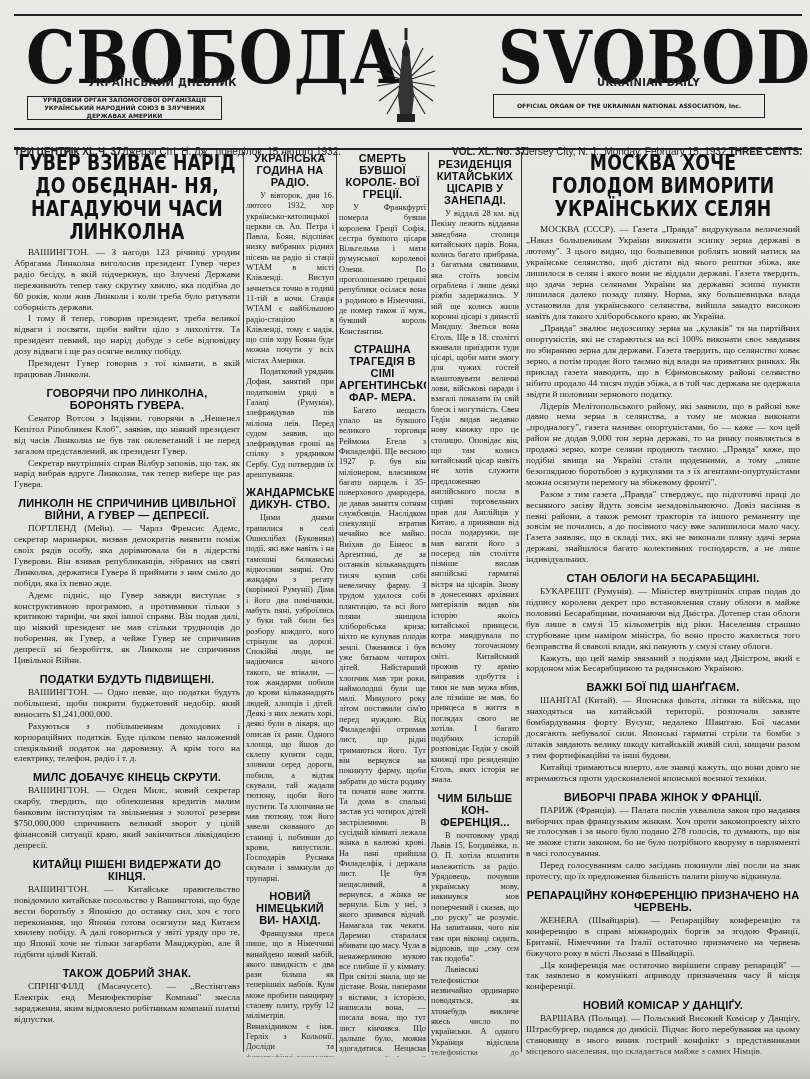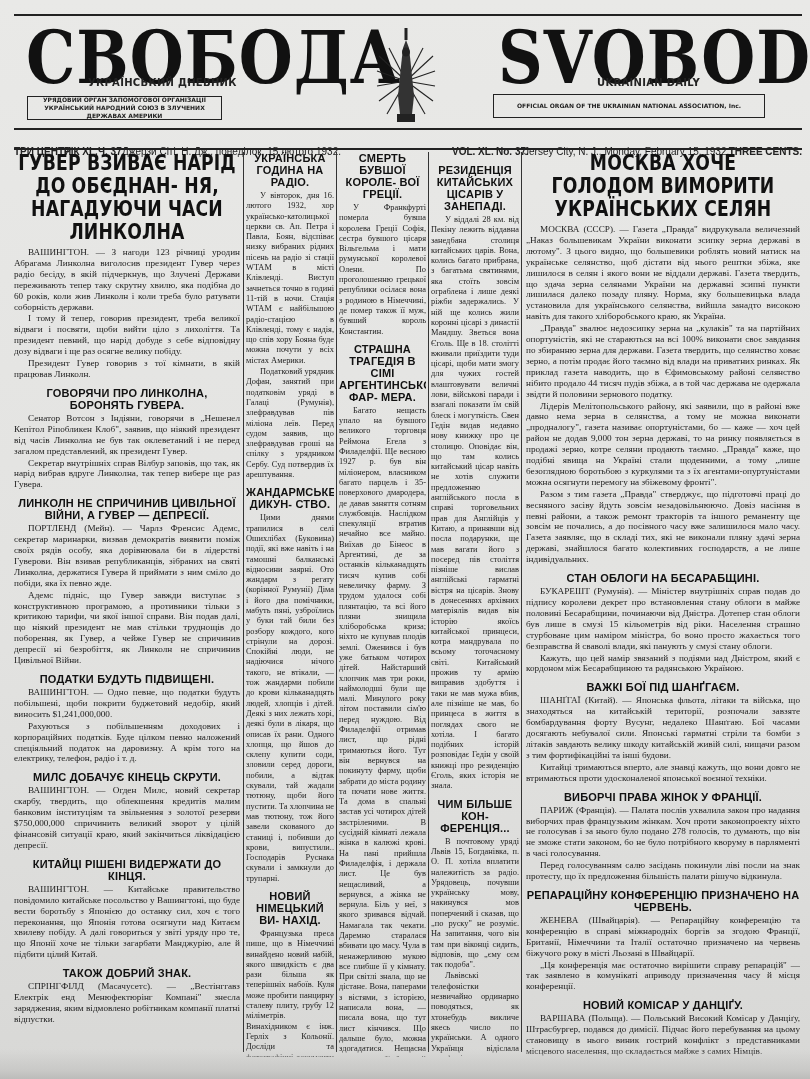--- a/index.html
+++ b/index.html
@@ -123,21 +123,21 @@
     <div class="hl sm" style="margin-top:0">СМЕРТЬ БУВШОЇ КОРОЛЕ- ВОЇ ГРЕЦІЇ.</div>
     <p>У Франкфурті померла бувша королева Греції Софія, сестра бувшого цісаря Вільгельма і мати румунської королевої Олени. По проголошенню грецької републики осілася вона з родиною в Німеччині, де помер також її муж, бувший король Константин.</p>
     <div class="hl sm">СТРАШНА ТРАГЕДІЯ В СІМІ АРГЕНТИНСЬКОГО ФАР- МЕРА.</div>
     <p>Багато нещасть упало на бувшого великого торговця Реймона Егела з Филаделфії. Ще весною 1927 р. був він міліонером, власником багато парцель і 35-поверхового дмародера, де давав заняття сотням службовців. Наслідком спекуляції втратив нечайно все майно. Виїхав до Бінеос в Аргентині, де за останків кільканадцять тисяч купив собі невеличку фарму. З трудом удалося собі плянтацію, та всі його пляни знищила хліборобська криза; ніхто не купував плодів землі. Оженився і був уже батьком чотирох дітей. Найстарший хлопчик мав три роки, наймолодші були ще малі. Минулого року літом поставили сім'ю перед нуждою. Від Филаделфії отримав лист, що рідні тримаються його. Тут він вернувся на покинуту фарму, щоби забрати до міста родину та почати нове життя. Та дома в спальні застав усі чотирох дітей застріленими. В сусідній кімнаті лежала жінка в калюжі крові. На пані прийшла Филаделфія, і держала лист. Це був нещасливий, а вернувся, а жінка не вернула. Біль у неї, з якого зривався відчай. Намагала так чекати. Даремно старалася вбивати цю масу. Чула в ненажерливою мукою все глибше її у кімнату. При світлі знала, що не дістане. Вона, паперами з вістями, з історією, написала вона, — писала вона, що тут лист кінчився. Що дальше було, можна здогадатися. Нещасна прозвала собі бичку й кров сильно стікала. Побачила, що крови не спинить, а знала, що геть довкола не буде лікаря, тож зрозуміла, що за хвилину згине. Страшна думка, що дрібні її діти мусітимуть померти голодовою смертю, втиснула їй у руку револьвер і вчинила її вбивницею власних дітей. Нещасний чоловік з розпуки збожеволів і втік у ліс. Там його знайшли та відставили до заведення для божевільних.</p>
 
   </div>
 
   <div class="vline" style="left:428px"></div>
 
   <div class="col art" style="left:431px;width:88px;height:905px;font-size:8.4px;line-height:10.3px">
-    <div class="hl sm" style="margin-top:12px">РЕЗИДЕНЦІЯ КИТАЙСЬКИХ ЦІСАРІВ У ЗАНЕПАДІ.</div>
+    <div class="hl sm" style="margin-top:6px">РЕЗИДЕНЦІЯ КИТАЙСЬКИХ ЦІСАРІВ У ЗАНЕПАДІ.</div>
     <p>У віддалі 28 км. від Пекіну лежить віддавна занедбана столиця китайських царів. Вона, колись багато прибрана, з багатьма святинями, яка стоїть зовсім ограблена і лише деякі ріжби задержались. У ній ще колись жили коронні цісарі з династії Мандшу. Зветься вона Єголь. Ще в 18. столітті вживали приїздити туди цісарі, щоби мати змогу для чужих гостей влаштовувати величні лови, військові паради і взагалі показати їм свій блеск і могутність. Свен Гедін видав недавно нову книжку про це столицю. Оповідає він, що там колись китайський цісар навіть не хотів служити предложенню англійського посла в справі торговельних прав для Англійців у Китаю, а принявши від посла подарунки, ще мав вагати його з посеред пів століття пізніше вислав англійські гарматні вістря на цісарів. Знову в донесеннях архівних матеріялів видав він історію якоїсь китайської принцеси, котра мандрувала по всьому тогочасному світі. Китайський прожив ту армію виправив здобуття і таки не мав мужа вбив, але пізніше не мав, бо принцеса в життя в поглядах свого не хотіла. І багато подібних історій розповідає Гедін у своїй книжці про резиденцію Єголь, яких історія не знала.</p>
     <div class="hl sm">ЧИМ БІЛЬШЕ КОН- ФЕРЕНЦІЯ...</div>
     <p>В почтовому уряді Львів 15, Богданівка, п. О. П. хотіла вплатити належитість за радіо. Урядовець, почувши українську мову, накинувся мов поперчений і сказав, що „по руску" не розуміє. На запитання, чого він там при віконці сидить, відповів, що „єму сєм так подоба".</p>
     <p>Львівські телефоністки незвичайно ординарно поводяться, як хтонебудь викличе якесь число по українськи. А одного Українця відіслала телефоністка до Кулакова, бо, мовляв, лише, там розуміють українську мову.</p>
 
   </div>
 
   <div class="vline" style="left:521px"></div>
 
   <div class="col art" style="left:526px;width:274px;height:905px">

